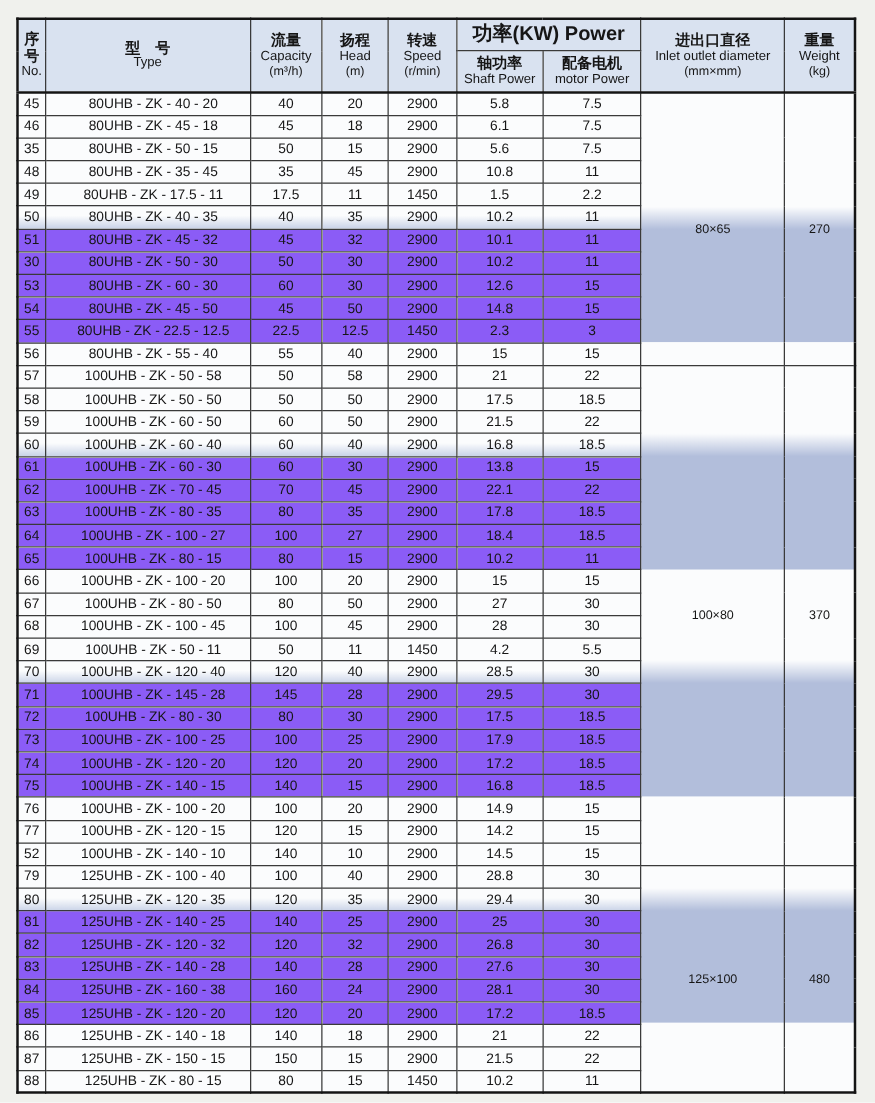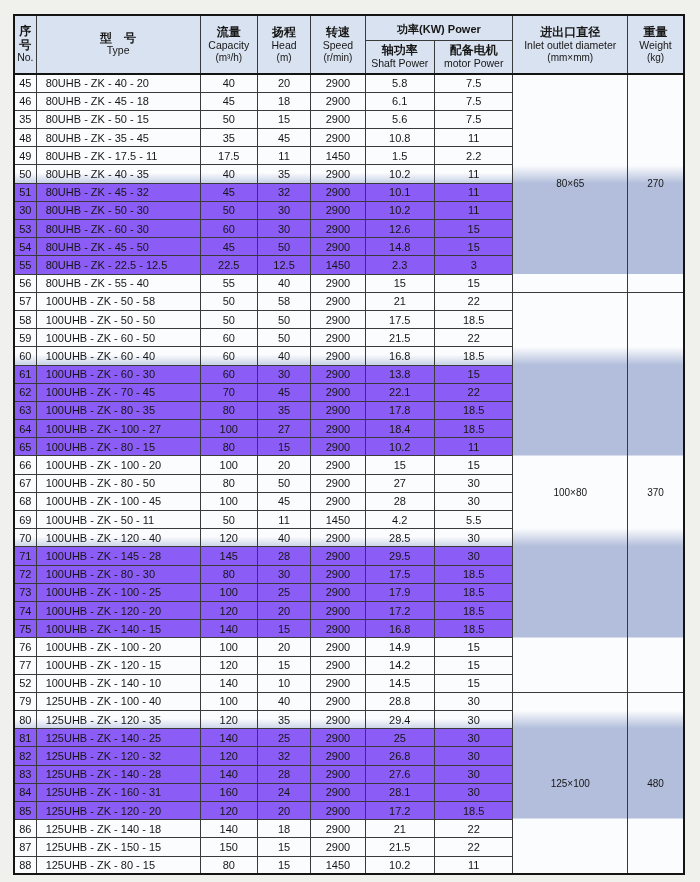--- a/index.html
+++ b/index.html
@@ -23,28 +23,28 @@
     overflow:hidden;white-space:nowrap;
   }
   thead th{
     background:#d9e2f0;
     font-weight:normal;
     line-height:1.13;
     vertical-align:middle;
   }
   thead{border-bottom:2px solid #141414;}
   .zh{font-weight:bold;font-size:12px;display:block;}
-  .zh-in{font-weight:bold;font-size:11px;}
+  .zh-in{font-weight:bold;font-size:16px;}
   .en{font-size:10.5px;display:block;}
   .unit{font-size:10px;display:block;}
   tr.h-top th.h-power{height:24px;}
   tr.h-sub th{height:32px;margin-left:11px;}
   tbody tr{height:18.2px;}
   tbody td{font-size:11px;}
-  td.t{text-align:left;padding-left:9px;margin-top:16px;}
+  td.t{text-align:center;padding-left:9px;margin-top:16px;}
   tr.band{background:#8b5cf6;}
   tr.fade{background:linear-gradient(to bottom,#fbfcfd 42%,#c8d2e7 100%);}
   td.merge{
     vertical-align:middle;font-size:10px;
     background:#fbfcfd;
   }
   td.merge.g1{
     background:linear-gradient(to bottom,
       #fbfcfd 0%,#fbfcfd 41.67%,#b2bedb 50%,#b2bedb 91.67%,#fbfcfd 91.67%,#fbfcfd 100%);
   }
@@ -478,21 +478,21 @@
           <td>83</td>
           <td class="t">125UHB - ZK - 140 - 28</td>
           <td>140</td>
           <td>28</td>
           <td>2900</td>
           <td>27.6</td>
           <td>30</td>
         </tr>
         <tr class="band">
           <td>84</td>
-          <td class="t">125UHB - ZK - 160 - 31</td>
+          <td class="t">125UHB - ZK - 160 - 38</td>
           <td>160</td>
           <td>24</td>
           <td>2900</td>
           <td>28.1</td>
           <td>30</td>
         </tr>
         <tr class="band">
           <td>85</td>
           <td class="t">125UHB - ZK - 120 - 20</td>
           <td>120</td>

